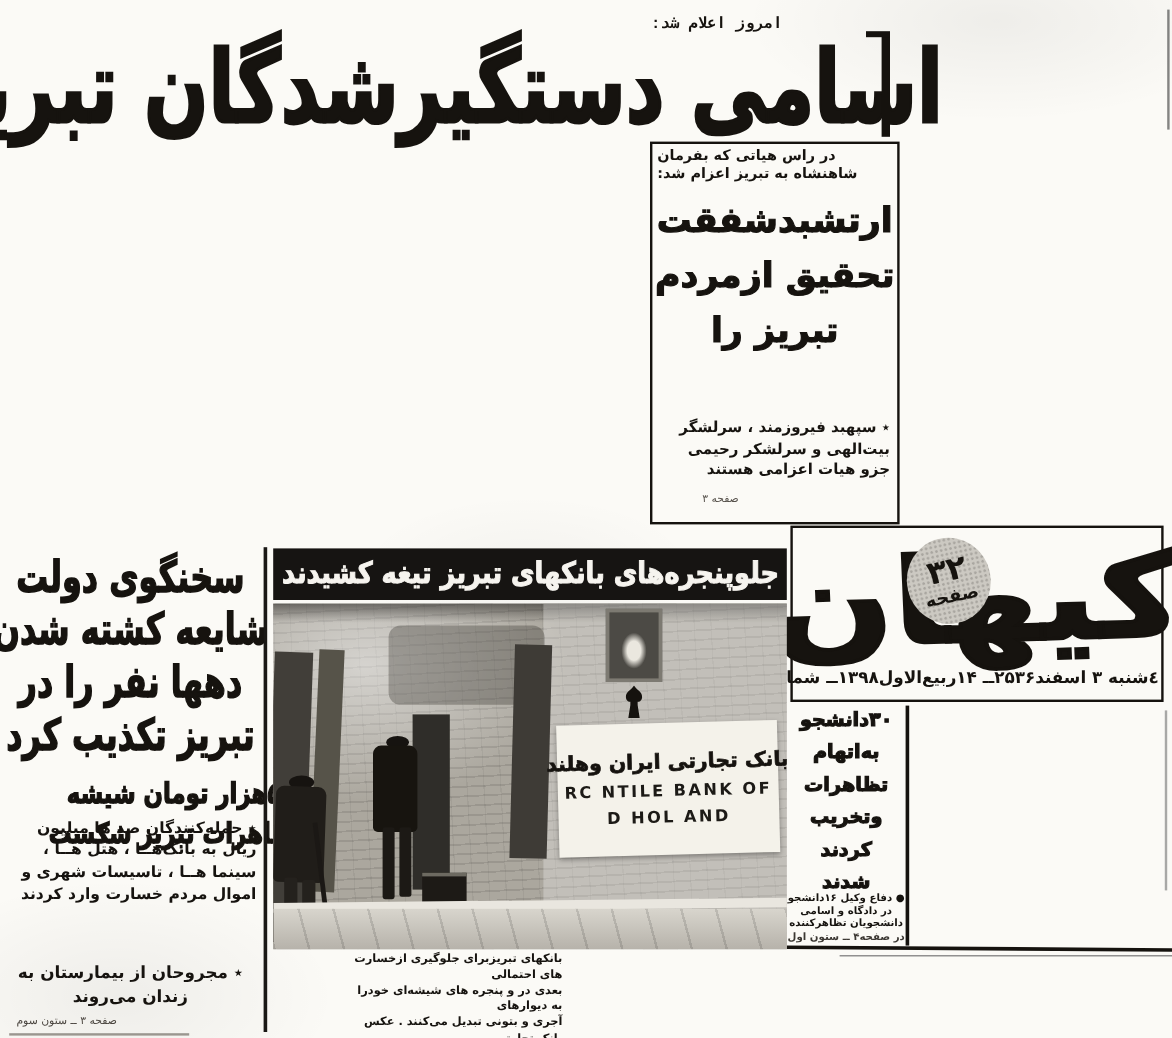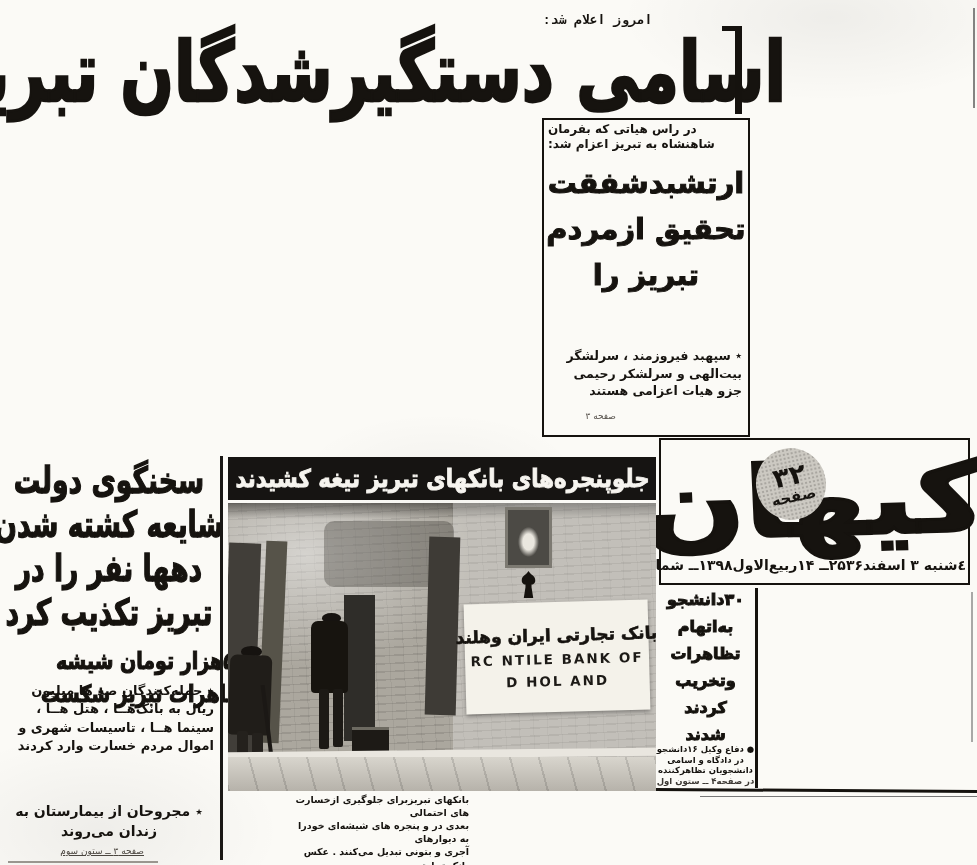--- a/index.html
+++ b/index.html
@@ -63,21 +63,21 @@
   .stu-hrule2{left:700px;top:796px;width:277px;height:1px;background:#777;}
   .edge-right{left:971px;top:592px;width:1.5px;height:150px;background:#555;opacity:.5;}
 
   
   .left-head{left:0;top:458px;width:218px;}
   .lh-line{height:44px;font-size:28px;transform:scale(.95,1.3);transform-origin:center;}
   .left-sub{left:0;top:644px;width:218px;padding-left:48px;}
   .ls-line{height:33px;font-size:20px;transform:scale(.95,1.18);transform-origin:center;}
   .left-b1{left:4px;top:682px;width:210px;font-size:13px;line-height:1.42;text-align:right;}
   .left-b2{left:4px;top:802px;width:210px;font-size:14px;line-height:1.4;text-align:center;}
-  .left-ref{left:14px;top:846px;width:130px;font-size:9px;color:#4a453f;text-align:right;text-decoration:underline;}
+  .left-ref{left:14px;top:846px;width:130px;font-size:9px;color:#4a453f;text-align:left;}
   .left-rule{left:220px;top:456px;width:2.5px;height:404px;background:#1a1815;}
   .bottom-tick{left:8px;top:861px;width:150px;height:1.5px;background:#9a968f;}
 
   
   .capbar{left:228px;top:457px;width:428px;height:43px;background:#161412;color:#f6f4ef;
     font-size:22px;transform-origin:center;}
   .capbar span{transform:scale(.97,1.12);white-space:nowrap;-webkit-text-stroke:.8px #f6f4ef;}
   .photo{left:228px;top:503px;width:428px;height:288px;overflow:hidden;
     background:
       linear-gradient(rgba(35,33,30,.55), rgba(35,33,30,0) 16px),

